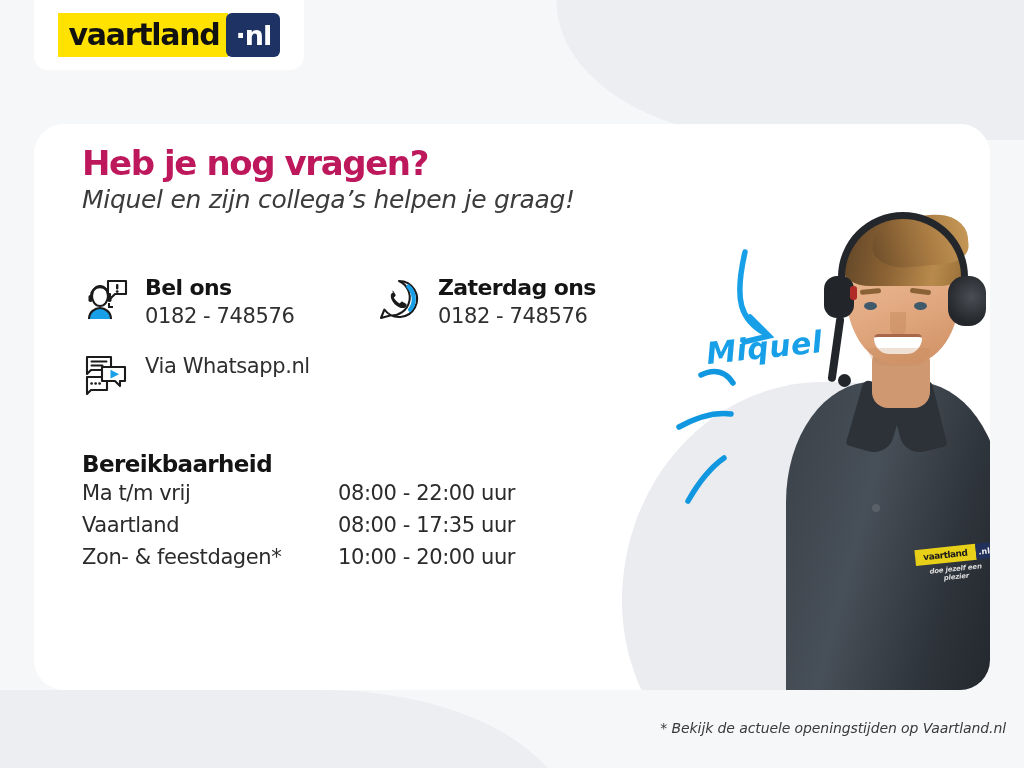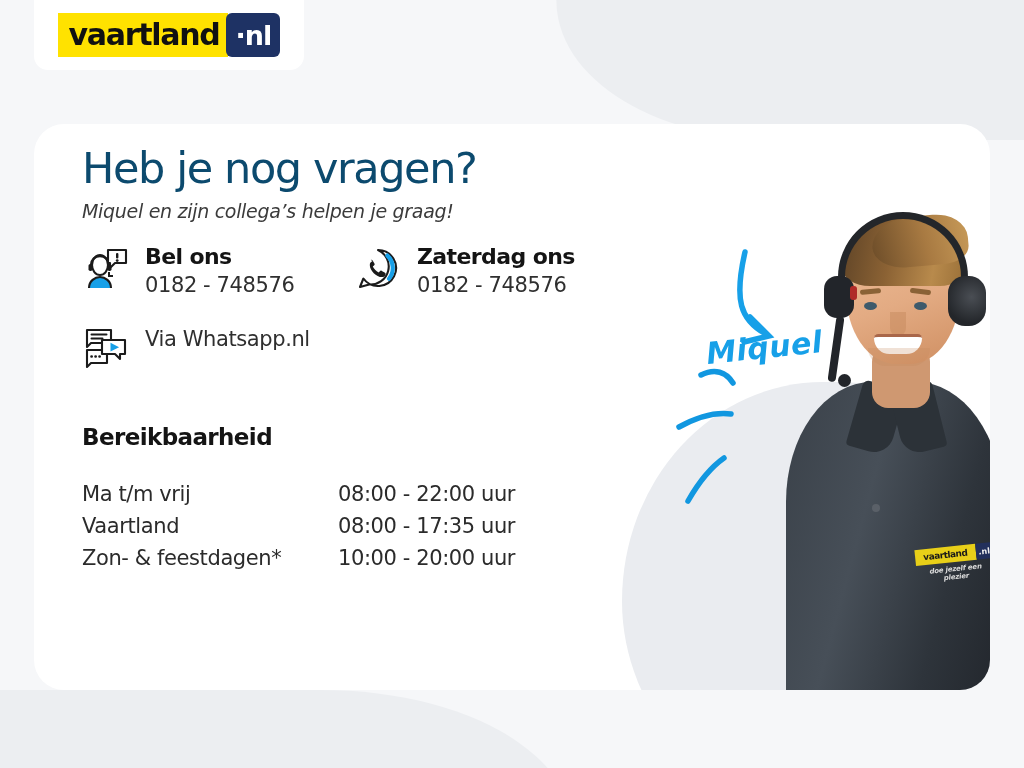--- a/index.html
+++ b/index.html
@@ -88,42 +88,43 @@
     line-height: 1;
     margin-left: -2px;
     padding: 0 5px;
   }
 
   
   .content { position: absolute; left: 48px; top: 22px; width: 600px; }
 
   .headline {
     font-family: "DejaVu Sans", sans-serif;
-    font-weight: 400;
-    font-size: 43px;
+    font-weight: 700;
+    font-size: 34px;
     letter-spacing: -1.4px;
-    color: #0c4a6e;
+    color: #be185d;
     line-height: 1.05;
   }
   .subhead {
-    margin-top: 9px;
-    font-family: "DejaVu Sans", sans-serif;
-    font-size: 19px;
+    margin-top: 3px;
+    font-family: "DejaVu Sans", sans-serif;
+    font-size: 25px;
     color: #3b3b3b;
     letter-spacing: -0.3px;
     font-style: italic;
     font-weight: 400;
   }
 
   
   .contact-grid {
-    margin-top: 21px;
+    margin-top: 60px;
     display: grid;
     grid-template-columns: 272px 272px;
     row-gap: 24px;
+    gap: 21px;
   }
   .contact-item { display: flex; align-items: flex-start; gap: 15px; }
   .contact-icon { width: 48px; height: 48px; flex: 0 0 48px; margin-top: 2px; }
   .contact-text { padding-top: 1px; }
   .contact-title {
     font-family: "DejaVu Sans", sans-serif;
     font-weight: 700;
     font-size: 22px;
     letter-spacing: -0.6px;
     color: #141414;
@@ -141,21 +142,21 @@
   
   .hours { margin-top: 52px; }
   .hours-title {
     font-family: "DejaVu Sans", sans-serif;
     font-weight: 700;
     font-size: 23px;
     letter-spacing: -0.6px;
     color: #141414;
   }
   .hours-table {
-    margin-top: 28px;
+    margin-top: 0;
     border-collapse: collapse;
   }
   .hours-table td {
     font-family: "DejaVu Sans", sans-serif;
     font-size: 21px;
     letter-spacing: -0.4px;
     color: #2b2b2b;
     padding: 4px 0;
     vertical-align: top;
   }
@@ -509,14 +510,15 @@
   <div class="logo-card">
     <div class="logo">
       <div class="logo-word">vaartland</div>
       <div class="logo-tld">
         <span>·</span>
           <span>nl</span>
       </div>
     </div>
   </div>
 
+  <div class="footnote">* Bekijk de actuele openingstijden op Vaartland.nl</div>
 
 </div>
 
 </body></html>

